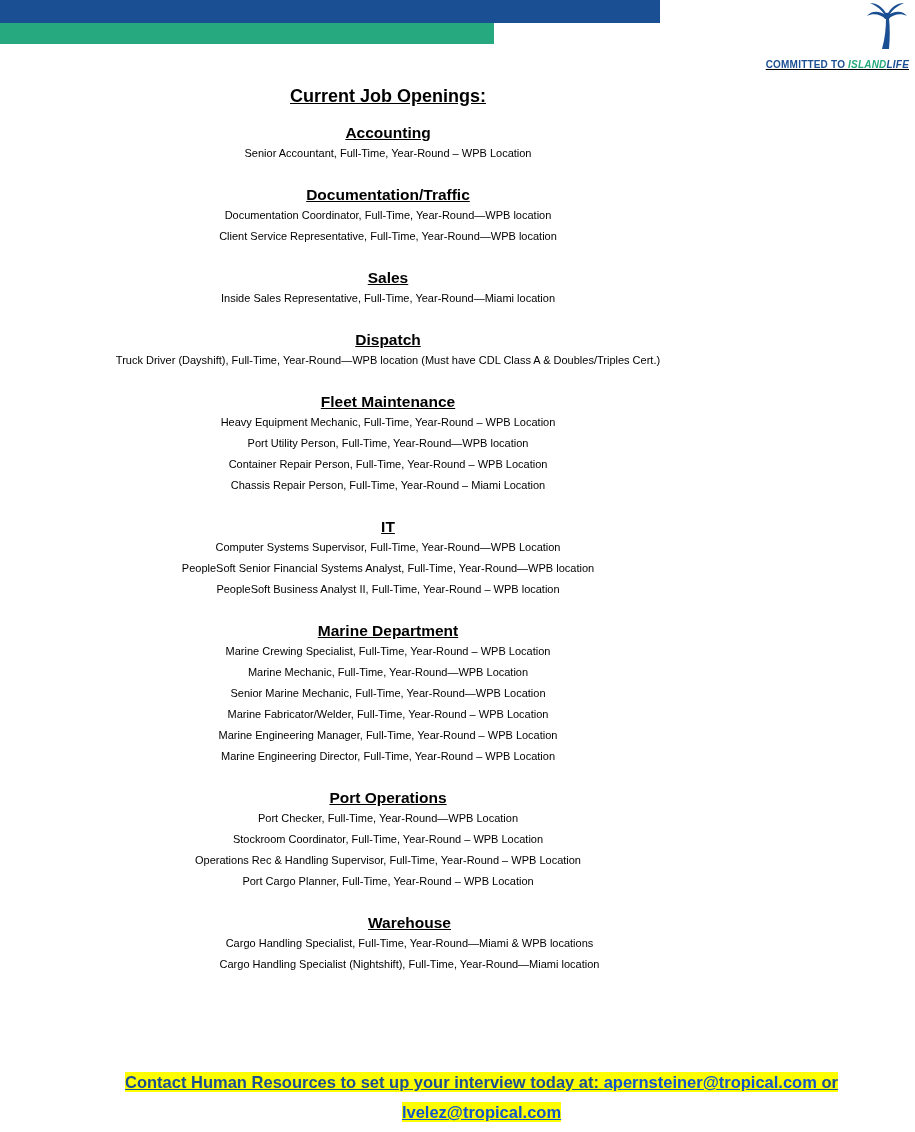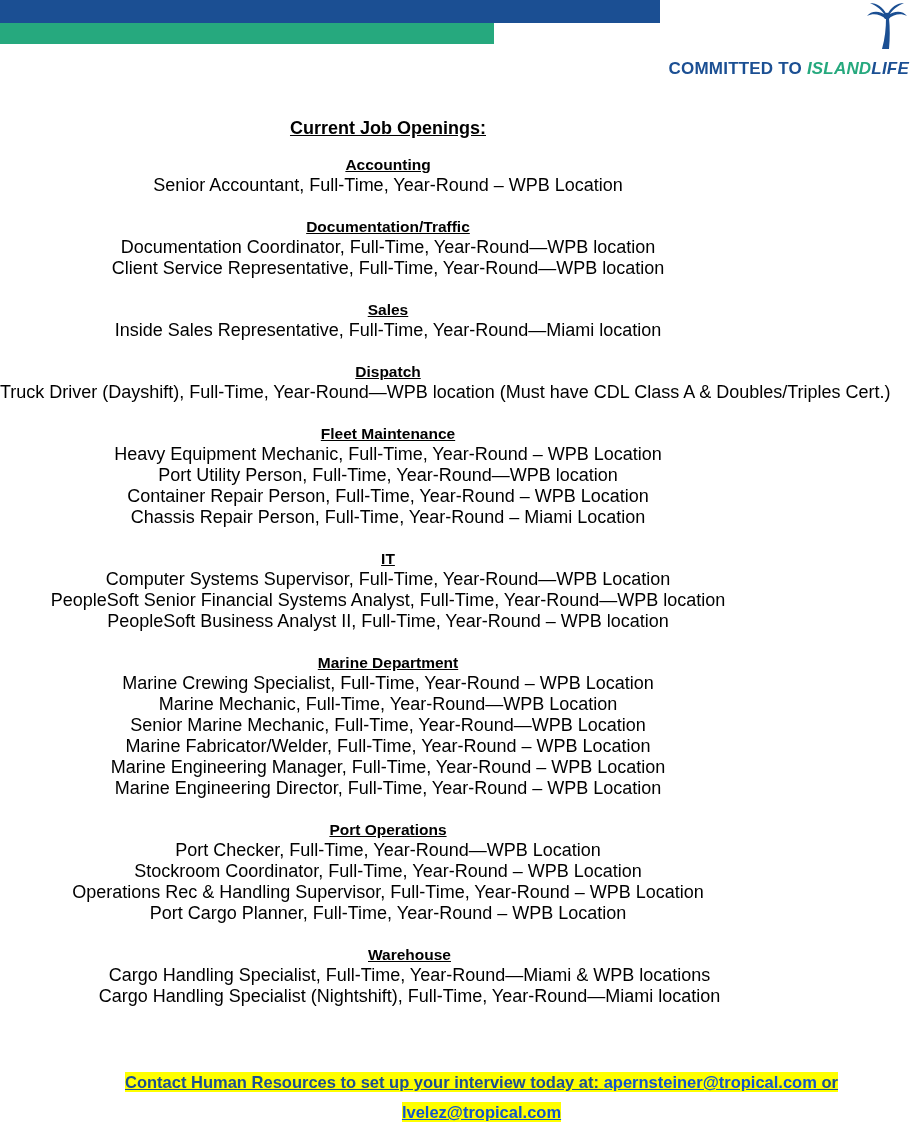--- a/index.html
+++ b/index.html
@@ -80,39 +80,40 @@
     font-size: 13px;
     font-weight: 700;
     color: #1b4f93;
     letter-spacing: 5px;
     display: block;
     margin-top: 1px;
   }
   .logo-tagline {
     margin-top: 9px;
     font-family: "Liberation Sans", sans-serif;
-    font-size: 17px;
+    font-size: 10px;
     font-weight: 700;
     letter-spacing: 0.2px;
     white-space: nowrap;
+    text-decoration: underline;
   }
   .tag-committed { color: #1b4f93; }
   .tag-island {
     color: #26a97e;
     font-style: italic;
   }
   .tag-life {
     color: #1b4f93;
     font-style: italic;
   }
 
   
   .doc {
     position: absolute;
-    top: 116px;
+    top: 84px;
     left: 0;
     width: 776px;
     text-align: center;
     font-size: 15.5px;
     line-height: 20.5px;
   }
   .doc-title {
     font-size: 18px;
     font-weight: 700;
     text-decoration: underline;
@@ -120,21 +121,21 @@
     line-height: 24px;
   }
   .dept {
     font-size: 15.5px;
     font-weight: 700;
     text-decoration: underline;
     line-height: 21px;
     margin: 0;
   }
   .job {
-    font-size: 18px;
+    font-size: 11px;
     line-height: 21px;
     margin: 0;
     white-space: nowrap;
   }
   .section { margin-bottom: 20px; }
   .section:last-of-type { margin-bottom: 0; margin-left: 43px; }
 
   
   .contact {
     position: absolute;

